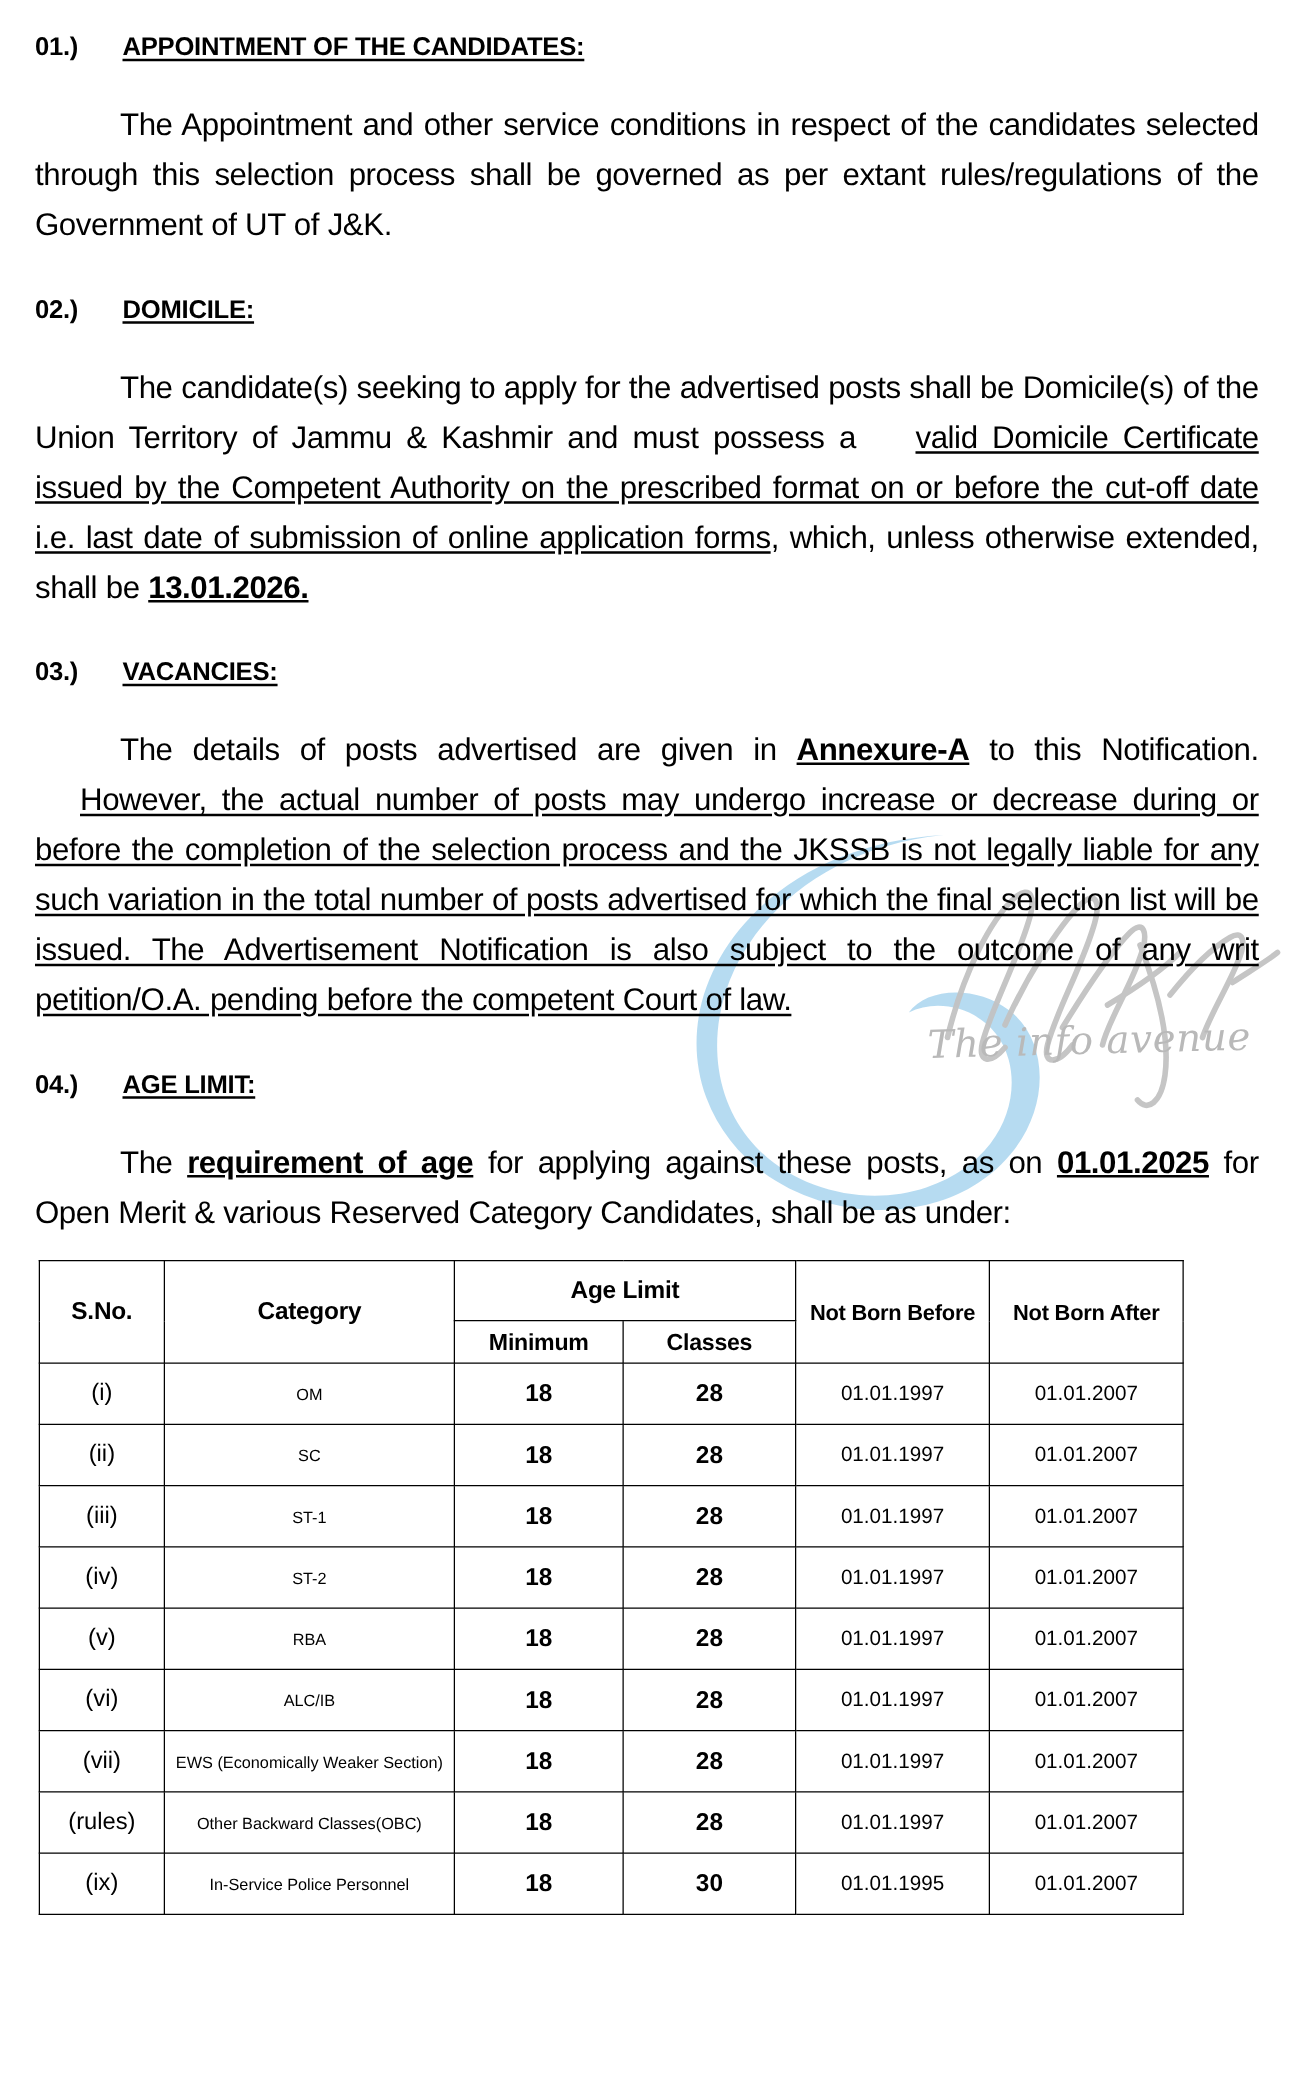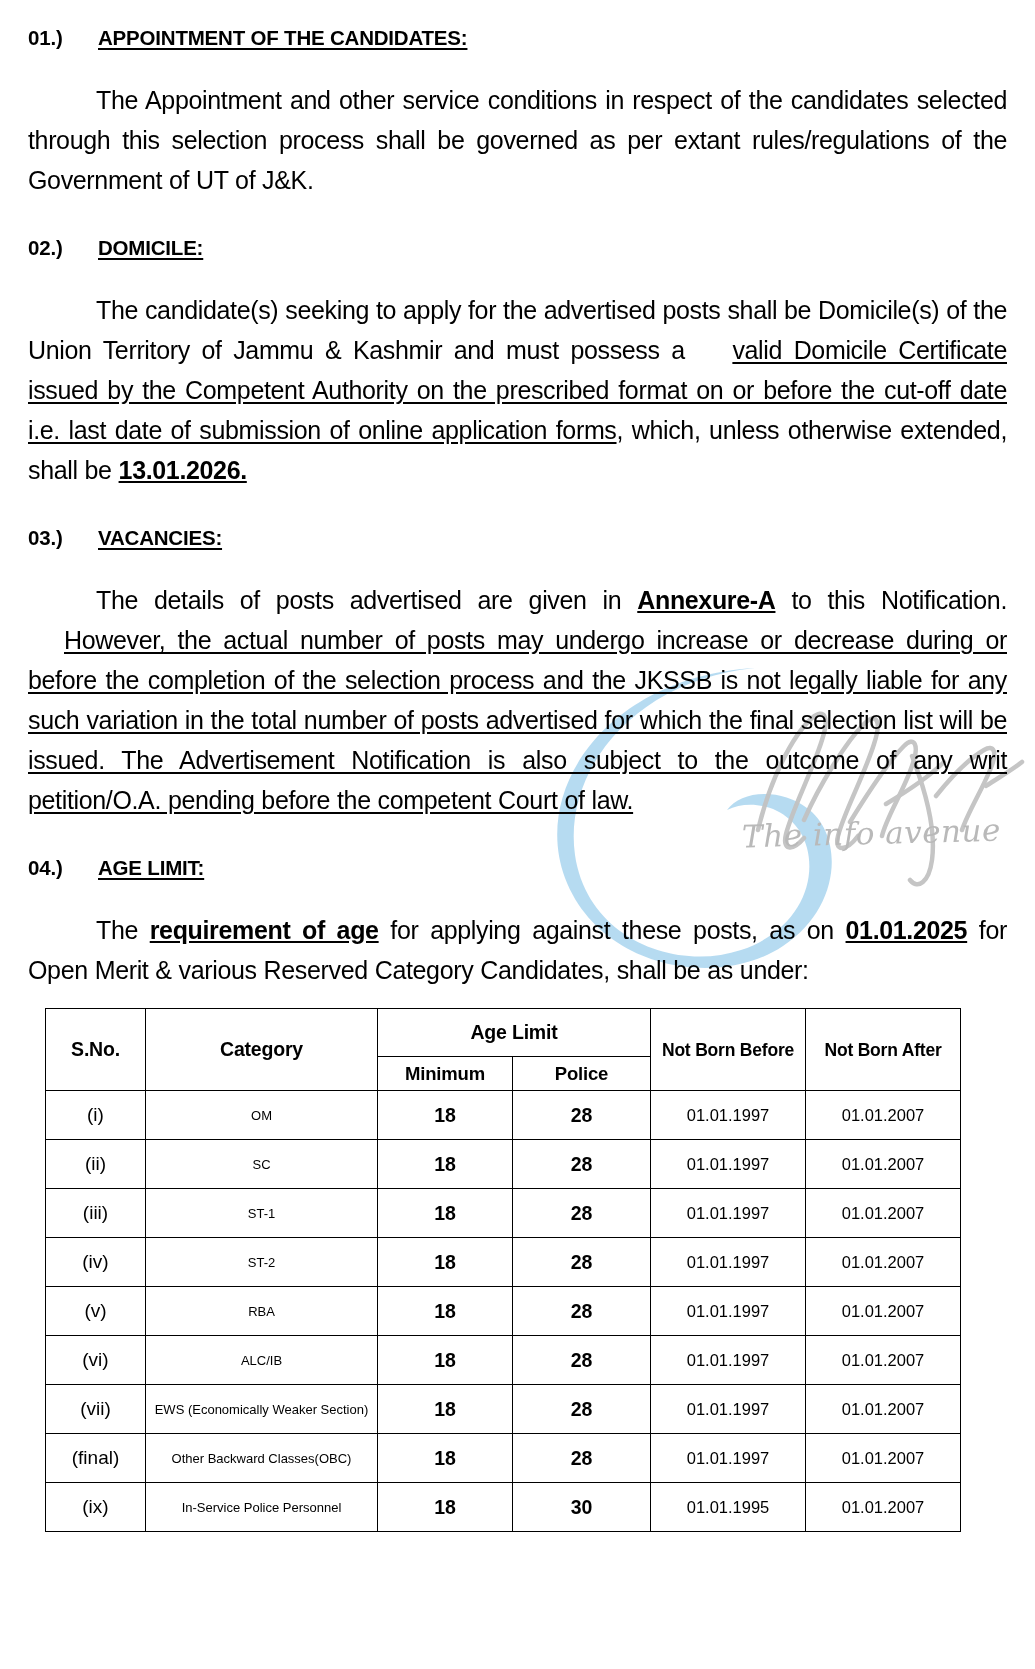--- a/index.html
+++ b/index.html
@@ -77,21 +77,21 @@
   }
   p.para .ind{display:inline-block;width:68px;}
   b{font-weight:bold;text-decoration:underline;}
   .ub{font-weight:normal;text-decoration:underline;text-underline-offset:3px;margin-left:36px;}
   .sp-2{height:30px;}
   .sp-3{height:36px;}
   
   table.age{
     border-collapse:collapse;
     width:915px;
-    margin-left:17px;
+    margin-left:3px;
     margin-top:18px;
     table-layout:fixed;
   }
   table.age td, table.age th{
     border:1.6px solid #000;
     padding:0;
     vertical-align:middle;
     text-align:center;
     font-family:"Liberation Sans", sans-serif;
   }
@@ -208,21 +208,21 @@
       <thead>
         <tr>
           <th class="hd" rowspan="2">S.No.</th>
           <th class="hd" rowspan="2">Category</th>
           <th class="hd" colspan="2">Age Limit</th>
           <th class="hd wide" rowspan="2">Not Born Before</th>
           <th class="hd wide" rowspan="2">Not Born After</th>
         </tr>
         <tr>
           <th class="hd2">Minimum</th>
-          <th class="hd2">Police</th>
+          <th class="hd2">Classes</th>
         </tr>
       </thead>
       <tbody>
 
         <tr>
           <td class="sn va-mid">(i)</td>
           <td class="cat va-mid">OM</td>
           <td class="num va-mid">18</td>
           <td class="num va-mid">28</td>
           <td class="dt va-mid">01.01.1997</td>
@@ -277,21 +277,21 @@
         <tr>
           <td class="sn va-top">(vii)</td>
           <td class="cat va-top">EWS (Economically Weaker Section)</td>
           <td class="num va-top">18</td>
           <td class="num va-top">28</td>
           <td class="dt va-top">01.01.1997</td>
           <td class="dt va-bot">01.01.2007</td>
         </tr>
 
         <tr>
-          <td class="sn va-top">(final)</td>
+          <td class="sn va-top">(rules)</td>
           <td class="cat va-top">Other Backward Classes(OBC)</td>
           <td class="num va-top">18</td>
           <td class="num va-top">28</td>
           <td class="dt va-top">01.01.1997</td>
           <td class="dt va-bot">01.01.2007</td>
         </tr>
 
         <tr>
           <td class="sn va-top">(ix)</td>
           <td class="cat va-top">In-Service Police Personnel</td>

